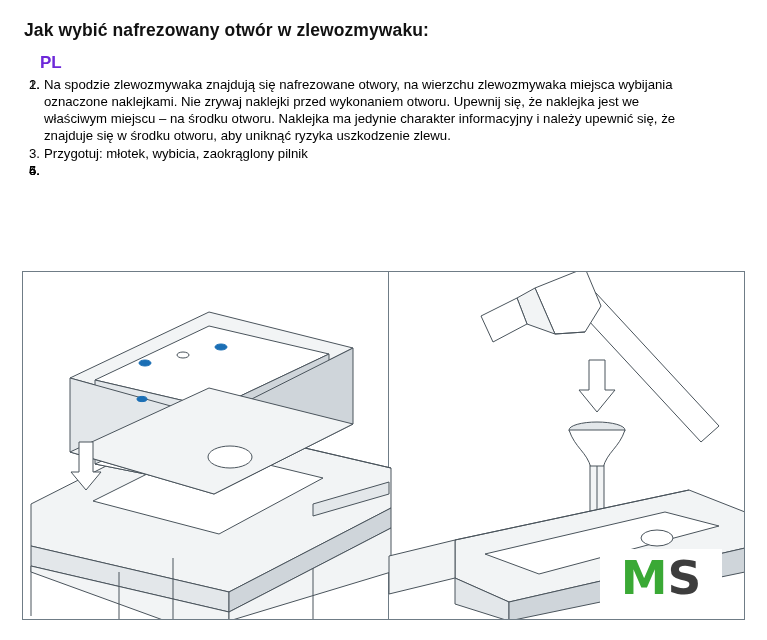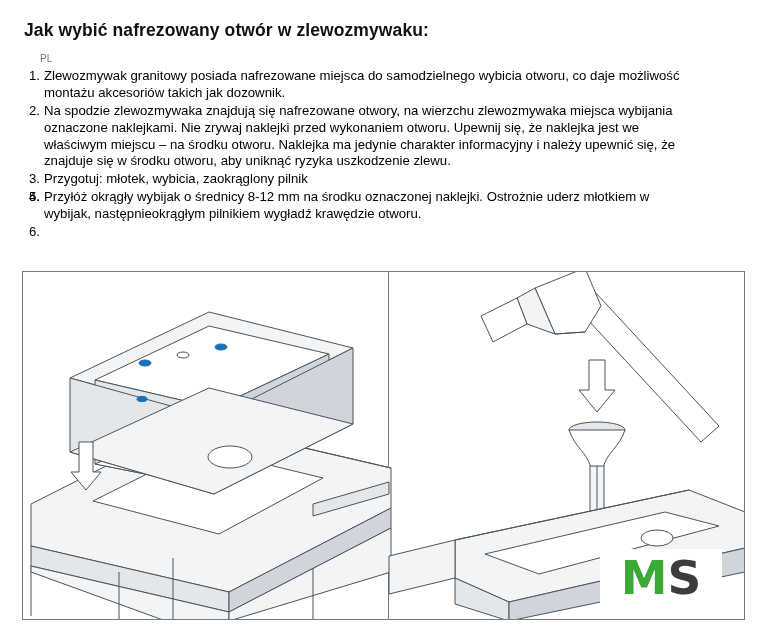--- a/index.html
+++ b/index.html
@@ -23,23 +23,24 @@
     padding: 16px 18px 12px 22px;
   }
   .doc-title {
     font-size: 17.5px;
     font-weight: bold;
     letter-spacing: 0.1px;
     margin: 4px 0 12px 2px;
     color: #111;
   }
   .lang-label {
-    font-size: 10px;
+    font-size: 17px;
     margin: 0 0 4px 18px;
-    color: #737373;
+    color: #6d28d9;
+    font-weight: bold;
   }
   ol.steps {
     list-style: none;
     margin: 0;
     padding: 0;
     font-size: 13.2px;
     line-height: 1.28;
   }
   ol.steps li {
     position: relative;
@@ -109,36 +110,34 @@
 
 <div class="page">
 
   <div class="doc-title">Jak wybić nafrezowany otwór w zlewozmywaku:</div>
 
   <div class="lang-label">PL</div>
 
   <ol class="steps">
     <li>
       <span class="num">1.</span>
-      <span>Zlewozmywak granitowy posiada nafrezowane miejsca do samodzielnego wybicia otworu, co daje możliwość montażu akcesoriów takich jak dozownik.</span>
     </li>
     <li>
       <span class="num">2.</span>
       <span>Na spodzie zlewozmywaka znajdują się nafrezowane otwory, na wierzchu zlewozmywaka miejsca wybijania oznaczone naklejkami. Nie zrywaj naklejki przed wykonaniem otworu. Upewnij się, że naklejka jest we właściwym miejscu – na środku otworu. Naklejka ma jedynie charakter informacyjny i należy upewnić się, że znajduje się w środku otworu, aby uniknąć ryzyka uszkodzenie zlewu.</span>
     </li>
     <li>
       <span class="num">3.</span>
       <span>Przygotuj: młotek, wybicia, zaokrąglony pilnik</span>
     </li>
     <li>
       <span class="num">4.</span>
     </li>
     <li>
       <span class="num">5.</span>
-      <span>Przyłóż okrągły wybijak o średnicy 8-12 mm na środku oznaczonej naklejki. Ostrożnie uderz młotkiem w wybijak, następnieokrągłym pilnikiem wygładź krawędzie otworu.</span>
     </li>
     <li>
       <span class="num">6.</span>
     </li>
   </ol>
 
   <div class="figure">
     <div class="divider"></div>
 
     <svg class="fig-svg" width="723" height="349" viewBox="0 0 723 349">

